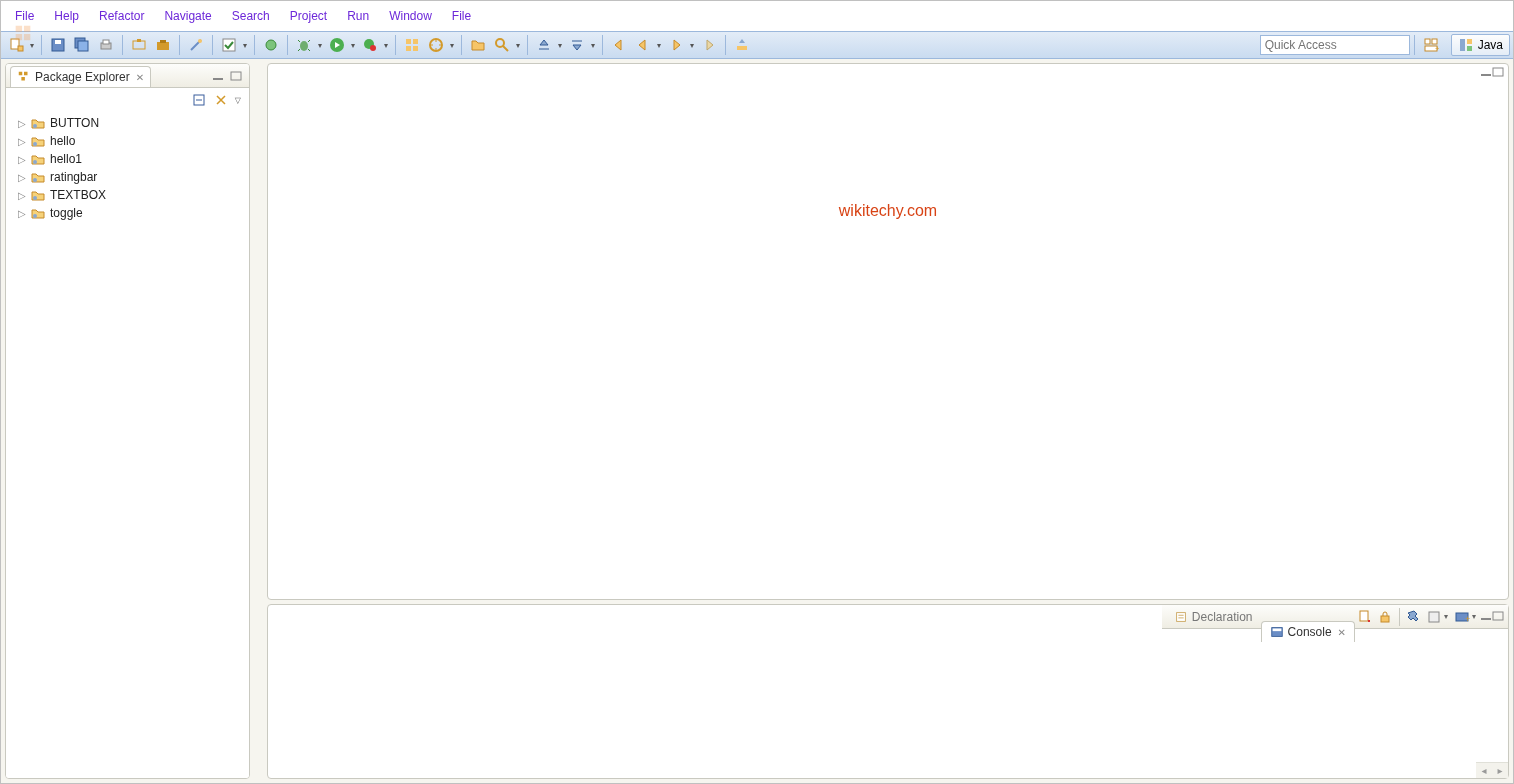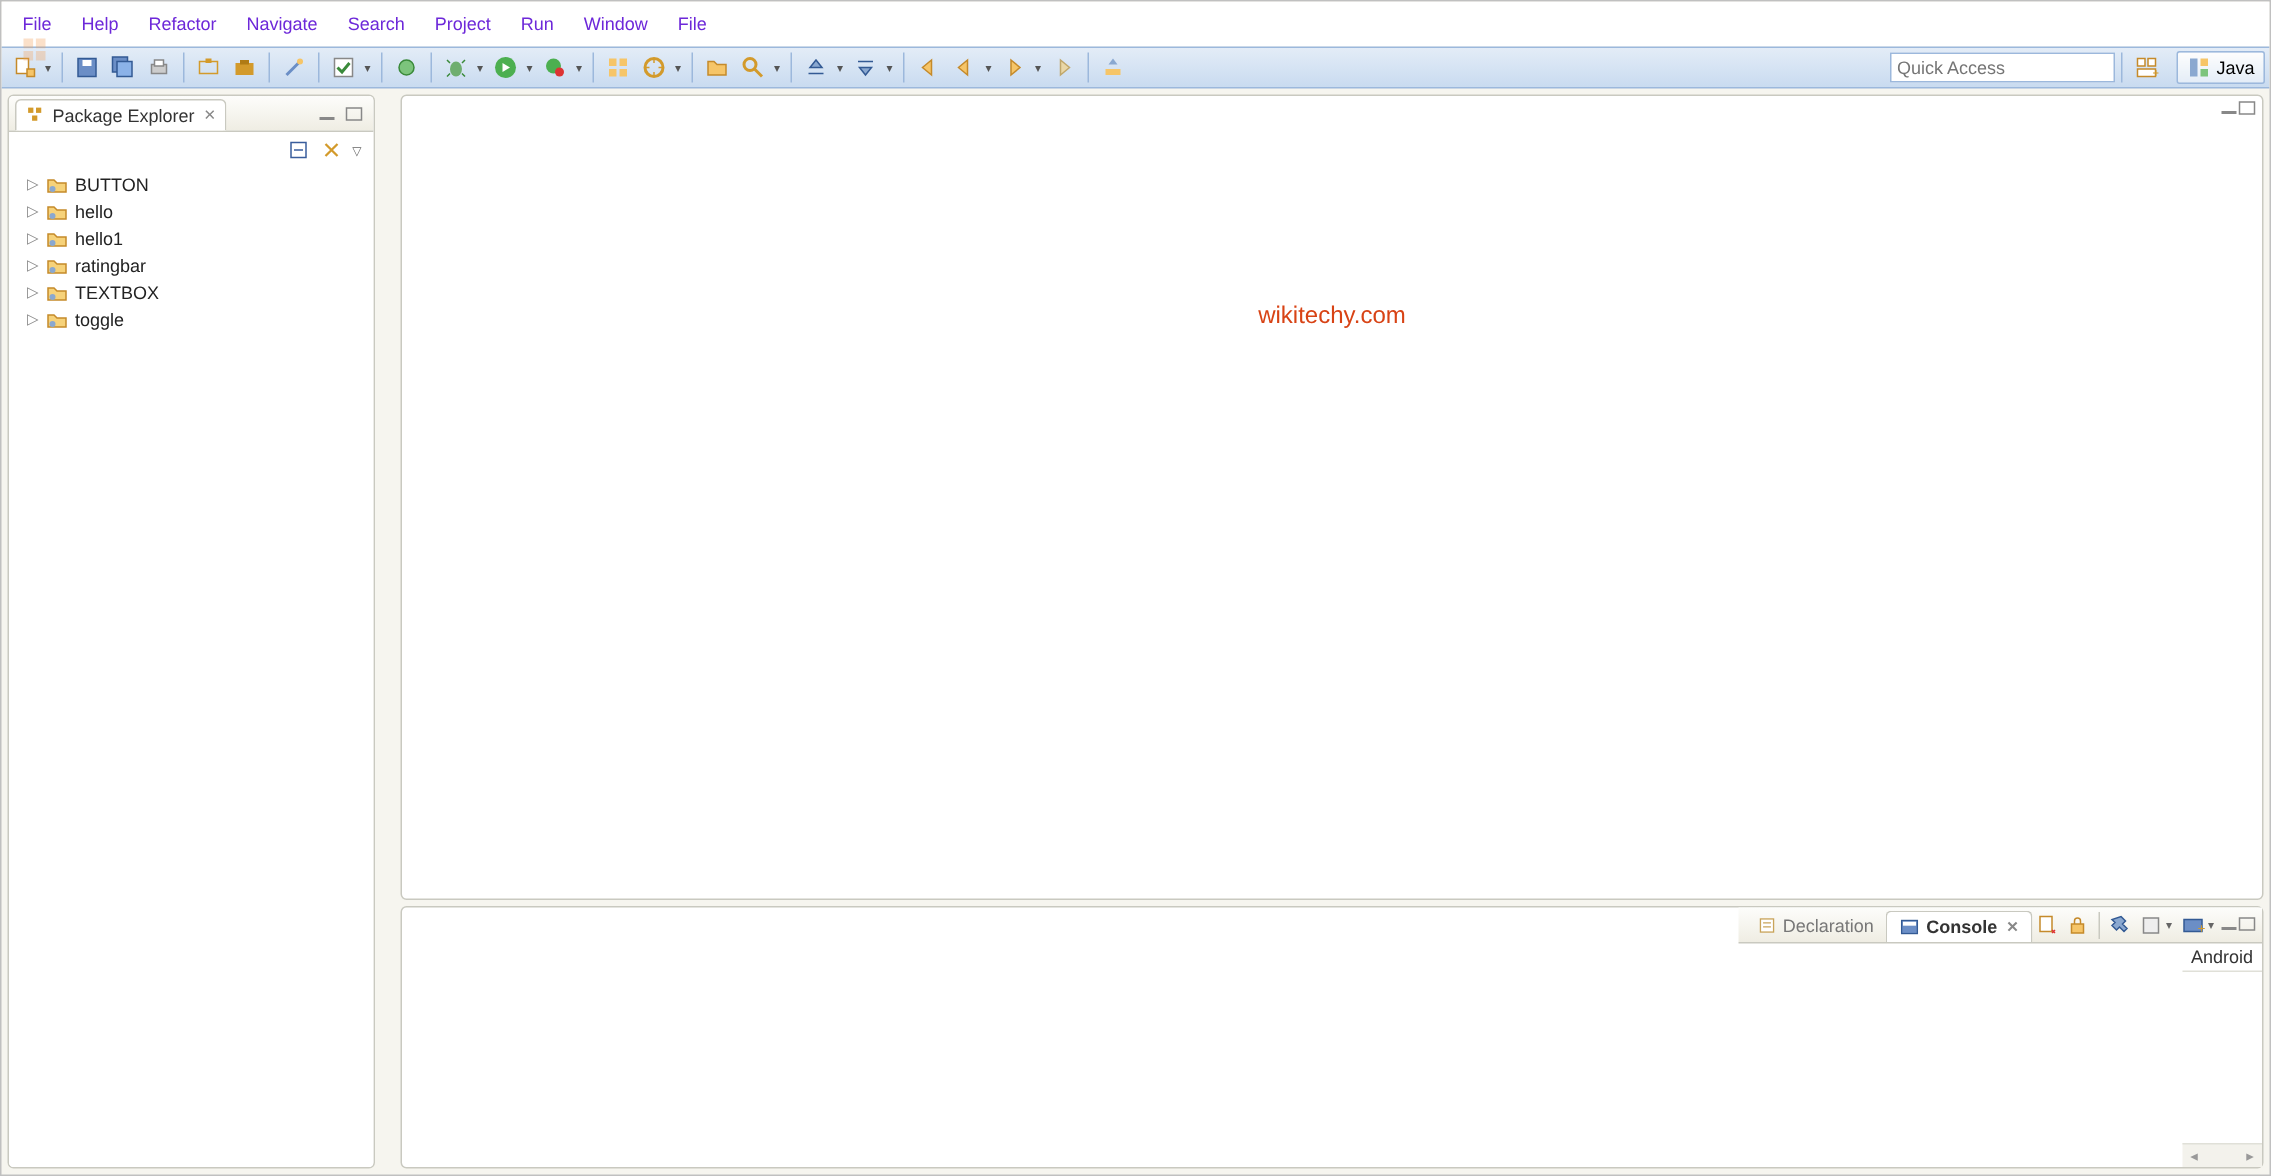--- a/index.html
+++ b/index.html
@@ -230,22 +230,22 @@
     color: #777;
     font-size: 12px;
   }
   .bottom-tabs .btab.active {
     background: #fff;
     border: 1px solid #c9c9c0;
     border-bottom: none;
     border-radius: 4px 4px 0 0;
     color: #333;
     position: relative;
-    top: 1px;
-    font-weight: bold;
+    top: 15px;
+    font-weight: normal;
   }
   .bottom-tabs .spacer { flex:1; }
   .bottom-tabs .cbtn { width:16px; height:16px; margin:0 2px; display:inline-flex; align-items:center; justify-content:center; }
   .bottom-tabs .cdrop { font-size: 8px; color: #666; margin-right: 4px;}
 
   .bottom-content {
     flex: 1;
     display: flex;
     flex-direction: column;
   }
@@ -645,21 +645,20 @@
           </span>
         <span class="cdrop">▾</span>
         <span class="winbtn"><svg width="12" height="10">
               <rect x="1" y="7" width="10" height="2" fill="#888"></rect>
             </svg></span>
         <span class="winbtn"><svg width="12" height="10">
               <rect x="1" y="1" width="10" height="8" fill="none" stroke="#888"></rect>
             </svg></span>
       </div>
       <div class="bottom-content">
-        <div class="bottom-title">Android</div>
         <div class="bottom-body"></div>
         <div class="bottom-scroll">
           <span class="arrow">◂</span>
           <span class="track"></span>
           <span class="arrow">▸</span>
         </div>
       </div>
     </div>
   </div>
 

